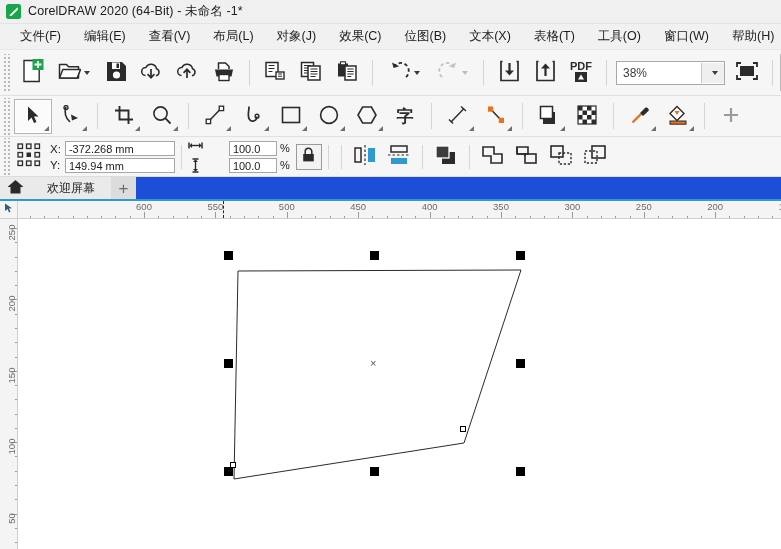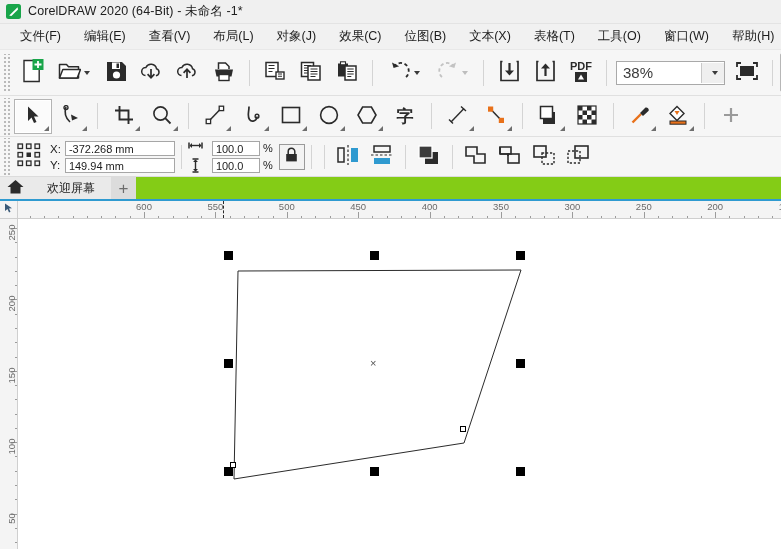--- a/index.html
+++ b/index.html
@@ -25,48 +25,48 @@
   .toolbar{height:45px;background:#f6f6f6;display:flex;align-items:center;flex:0 0 auto;border-top:1px solid #e8e8e8;border-bottom:1px solid #e0e0e0;position:relative;}
   .grip{width:9px;height:37px;margin:0 3px 0 2px;flex:0 0 auto;
     background-image:radial-gradient(#b9b9b9 1px, transparent 1px);
     background-size:4px 4px;background-position:1px 2px;}
   .tb-btn{width:34px;height:37px;display:flex;align-items:center;justify-content:center;position:relative;flex:0 0 auto;cursor:default;border:1px solid transparent;border-radius:2px;}
   .tb-btn.wide{width:46px;}
   .sep{width:1px;height:26px;background:#d4d4d4;margin:0 7px;flex:0 0 auto;}
   .caret{width:0;height:0;border-left:3.5px solid transparent;border-right:3.5px solid transparent;border-top:4px solid #3a3a3a;margin-left:3px;}
   .caret.dim{border-top-color:#bdbdbd;}
   .zoombox{display:flex;align-items:center;height:22px;border:1px solid #a9a9a9;background:#fff;margin-left:2px;flex:0 0 auto;}
-  .zoomval{width:72px;padding:0 6px;font-size:15px;color:#3b3b3b;line-height:22px;}
+  .zoomval{width:72px;padding:0 6px;font-size:12px;color:#3b3b3b;line-height:22px;}
   .zoomdrop{width:22px;height:20px;background:#efefef;border-left:1px solid #c8c8c8;display:flex;align-items:center;justify-content:center;}
 
   
   .toolrow{height:40px;background:#f6f6f6;display:flex;align-items:center;flex:0 0 auto;border-bottom:1px solid #e0e0e0;}
   .tool{width:36px;height:33px;display:flex;align-items:center;justify-content:center;position:relative;flex:0 0 auto;cursor:default;border:1px solid transparent;}
   .tool.active{background:#fbfbfb;border:1px solid #b4b4b4;box-shadow:inset 0 0 0 1px #fff;}
   .tool .corner{position:absolute;right:2px;bottom:2px;width:0;height:0;border-left:5px solid transparent;border-bottom:5px solid #6e6e6e;}
 
   
   .propbar{height:39px;background:#f6f6f6;display:flex;align-items:center;flex:0 0 auto;border-bottom:1px solid #dcdcdc;}
   .xy-block{display:flex;align-items:center;margin-left:2px;}
   .xy-labels{display:flex;flex-direction:column;justify-content:center;margin:0 4px 0 8px;}
   .xy-labels span{font-size:11.5px;line-height:16px;height:16px;color:#1c1c1c;}
   .fields-col{display:flex;flex-direction:column;gap:2px;}
   .fld{height:15px;border:1px solid #a6a6a6;background:#fff;font-size:11px;line-height:15px;padding:0 3px;color:#1c1c1c;box-sizing:border-box;white-space:nowrap;overflow:hidden;}
   .fld.w110{width:110px;}
   .fld.w48{width:48px;}
-  .pct-col{display:flex;flex-direction:column;gap:2px;margin-left:5px;}
+  .pct-col{display:flex;flex-direction:column;gap:2px;margin-left:22px;}
   .pct-row{display:flex;align-items:center;gap:3px;}
   .pct-row span{font-size:11px;color:#1c1c1c;}
   .lockbtn{width:24px;height:24px;border:1px solid #9a9a9a;background:#f3f3f3;display:flex;align-items:center;justify-content:center;margin-left:6px;}
   .rot-field{width:62px;height:20px;border:1px solid #a6a6a6;background:#fff;font-size:12px;line-height:20px;padding:0 4px;color:#3b3b3b;box-sizing:border-box;margin-left:3px;}
   .pb-btn{width:32px;height:30px;display:flex;align-items:center;justify-content:center;flex:0 0 auto;cursor:default;border:1px solid transparent;}
   .sep2{width:1px;height:24px;background:#d4d4d4;margin:0 6px;flex:0 0 auto;}
 
   
-  .tabbar{height:22px;background:#84cc16;display:flex;align-items:flex-end;flex:0 0 auto;border-bottom:2px solid #2f9ad0;position:relative;}
+  .tabbar{height:22px;background:#1d4ed8;display:flex;align-items:flex-end;flex:0 0 auto;border-bottom:2px solid #2f9ad0;position:relative;}
   .home-tab{width:31px;height:22px;display:flex;align-items:center;justify-content:center;background:#eaeaea;cursor:default;}
   .doc-tab{height:22px;display:flex;align-items:center;padding:0 16px;font-size:12px;color:#1c1c1c;background:#eaeaea;cursor:default;white-space:nowrap;}
   .doc-tab.active{background:#bcdcf0;color:#10324b;}
   .plus-tab{width:25px;height:22px;display:flex;align-items:center;justify-content:center;background:#dcdcdc;font-size:17px;color:#6c6c6c;cursor:default;line-height:1;}
 
   
   .workzone{flex:1 1 auto;display:flex;flex-direction:column;min-height:0;background:#f1f1f1;position:relative;}
   .hruler{height:17px;background:#f4f4f4;display:flex;flex:0 0 auto;position:relative;border-bottom:1px solid #cfcfcf;}
   .corner-box{width:17px;height:17px;background:#f4f4f4;flex:0 0 auto;display:flex;align-items:center;justify-content:center;border-right:1px solid #cfcfcf;}
   .hruler-strip{flex:1 1 auto;position:relative;overflow:hidden;}

